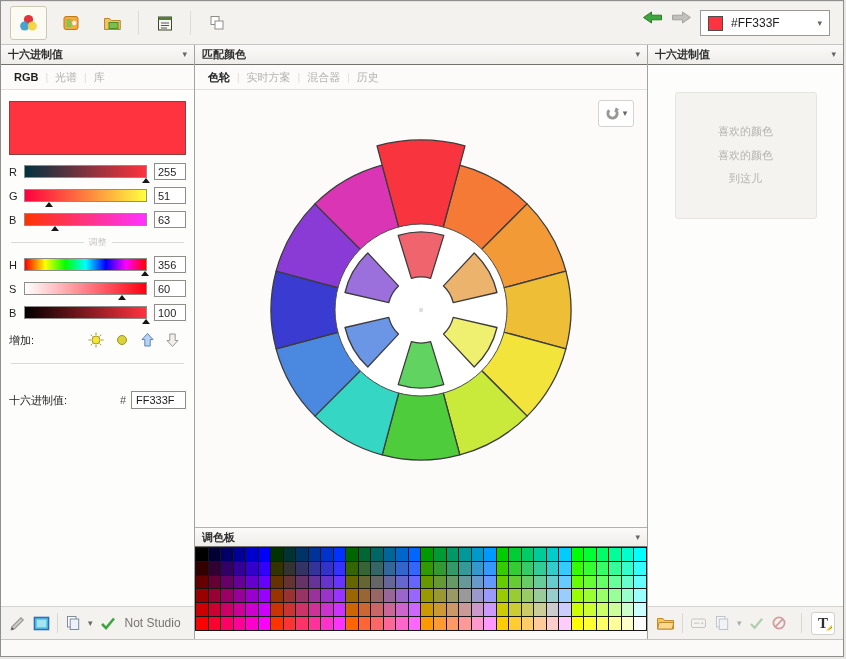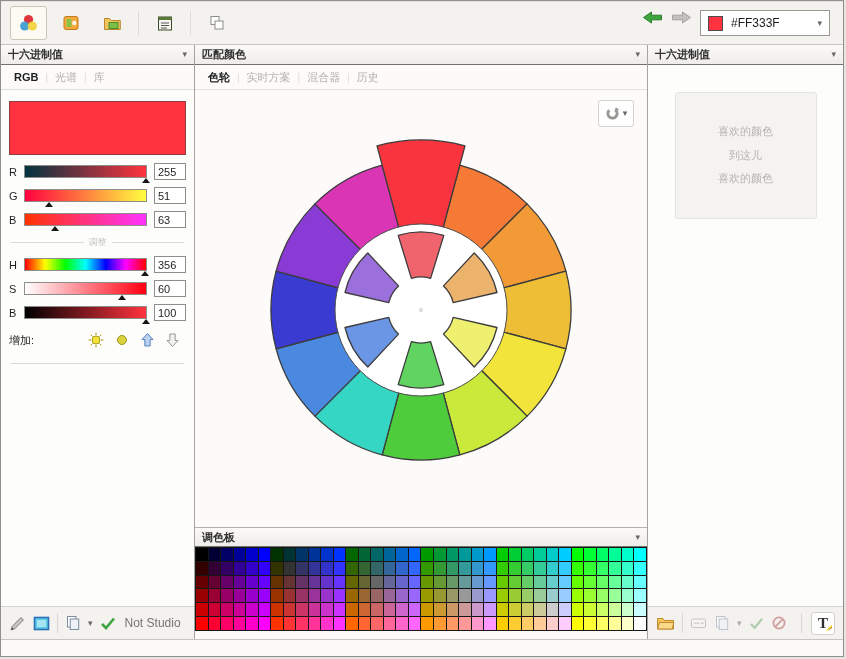--- a/index.html
+++ b/index.html
@@ -233,20 +233,27 @@
               <path d="M7.5,1.5 L13,7.5 h-2.8 v6.5 h-5.4 v-6.5 h-2.8 z" fill="#b9d2f2" stroke="#5b83bd"></path>
             </svg>
             <svg width="15" height="16" viewBox="0 0 15 16">
               <path d="M7.5,14.5 L2,8.5 h2.8 v-6.5 h5.4 v6.5 h2.8 z" fill="#f0f0ed" stroke="#9a9894"></path>
             </svg>
           </div>
         </div>
 
         <div class="ldivider"></div>
 
+        <div class="hexrow">
+          <span class="hexlabel">十六进制值:</span>
+          <div class="hexgrp">
+            <span class="hash">#</span>
+            <div class="hexbox">FF333F</div>
+          </div>
+        </div>
       </div>
 
       <div class="pfoot">
         <svg width="17" height="17" viewBox="0 0 17 17">
           <path d="M2,15 l1,-3.4 l9,-9 l2.4,2.4 l-9,9 z" fill="#c9c7c2" stroke="#7a7874"></path>
           <path d="M2.6,14.6 l0.7,-2.2 l1.6,1.6 z" fill="#4a4a4a"></path>
         </svg>
         <svg width="17" height="15" viewBox="0 0 17 15">
           <rect x="1.5" y="1.5" width="14" height="12" fill="#5ecbe8" stroke="#2a6fb8" stroke-width="1.6"></rect>
           <rect x="4" y="4" width="9" height="7" fill="#a5e5f2"></rect>
@@ -535,22 +542,22 @@
     </div>
 
     <div class="panel right">
       <div class="phead">
         <span>十六进制值</span>
         <span class="caret">▾</span>
       </div>
       <div class="rcontent">
         <div class="dropzone">
           <div>喜欢的颜色</div>
+          <div>喜欢的颜色</div>
           <div>到这儿</div>
-          <div>喜欢的颜色</div>
         </div>
       </div>
       <div class="pfoot">
         <svg width="19" height="15" viewBox="0 0 19 15">
           <path d="M1.5,2.5 h5.5 l1.5,2 h9 v8.5 h-16 z" fill="#f5c45a" stroke="#c08a2e"></path>
           <path d="M3.2,6.5 h14.6 l-1.6,6.5 h-14.6 z" fill="#fbd98a" stroke="#c08a2e"></path>
         </svg>
         <div class="fsep"></div>
         <svg class="dim" width="17" height="14" viewBox="0 0 17 14">
           <rect x="1.5" y="3" width="14" height="8.5" rx="1.5" fill="#f4f4f2" stroke="#9a9894"></rect>

